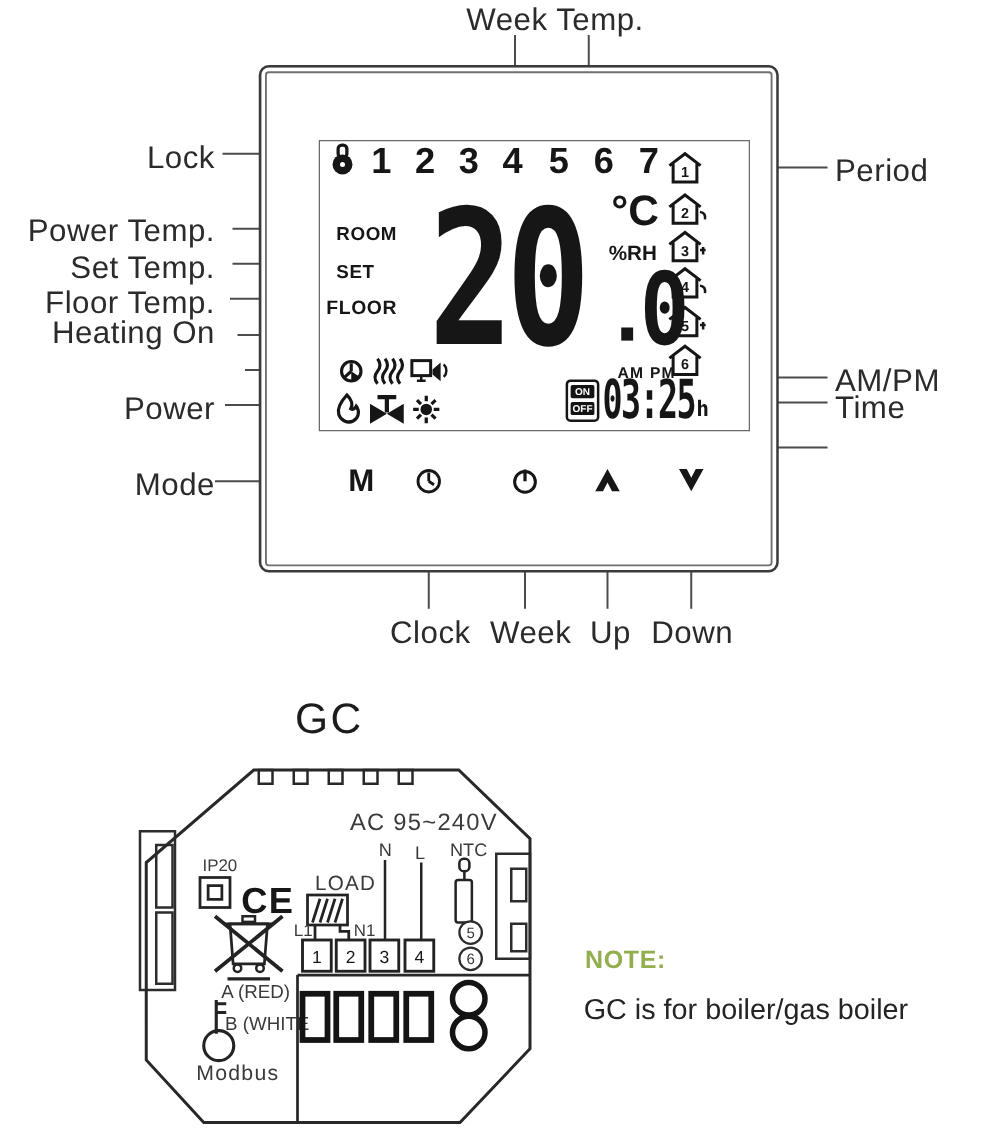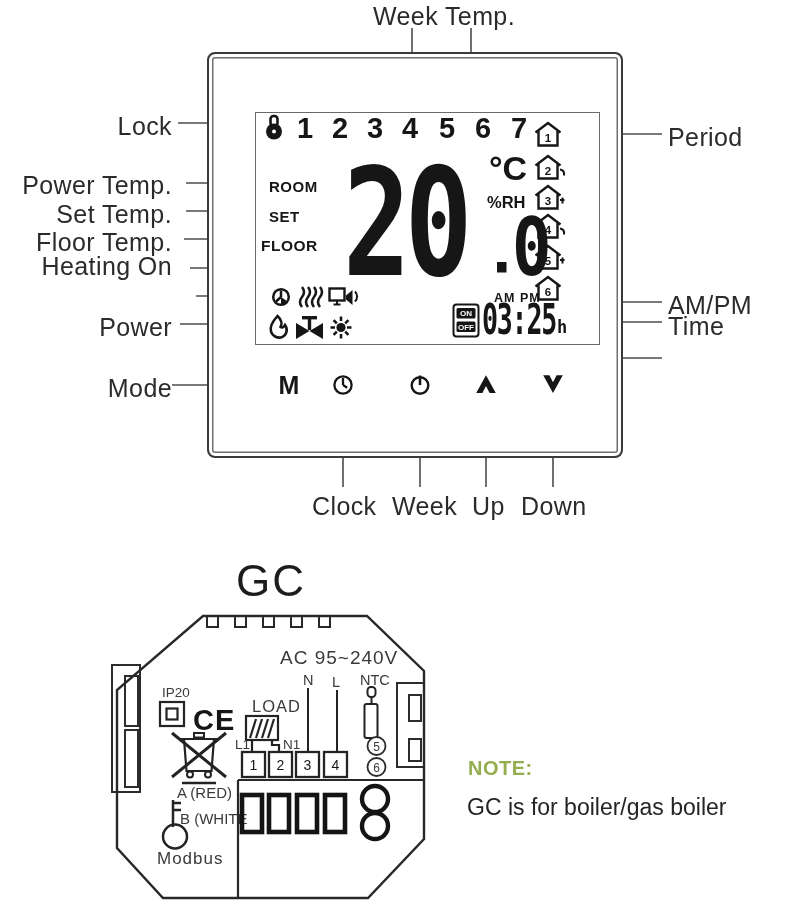--- a/index.html
+++ b/index.html
@@ -13,21 +13,21 @@
          border:2px solid #3a3a3a;border-radius:8px;
          box-shadow:inset 0 0 0 3px #ffffff, inset 0 0 0 4.5px #6f6f6f;background:#fff;}
   .lcd{position:absolute;left:255px;top:112px;width:345px;height:233px;
        border:1.5px solid #6a6a6a;background:#fff;box-sizing:border-box;}
   svg text{font-family:"Liberation Sans",sans-serif;fill:#161616;}
   svg text.seg{font-family:"DejaVu Sans Mono",monospace;font-weight:bold;}
   svg text.b{font-weight:bold;}
   svg text.gray{fill:#3a3a3a;}
   .mode-btn{position:absolute;left:276px;top:371px;width:26px;text-align:center;
             font-size:25px;font-weight:bold;color:#161616;}
-  .gc-title{position:absolute;left:236px;top:556px;font-size:44px;letter-spacing:2px;color:#1c1c1c;}
+  .gc-title{position:absolute;left:236px;top:556px;font-size:34px;letter-spacing:2px;color:#1c1c1c;}
   .note-title{position:absolute;left:468px;top:757px;font-size:20px;font-weight:bold;letter-spacing:.5px;}
   .note-body{position:absolute;left:467px;top:794px;font-size:23px;color:#242424;}
 </style>
 </head>
 <body>
 
 <div class="canvas">
 
   <svg class="abs" style="left:0;top:0" width="805" height="906" viewBox="0 0 805 906">
     <g stroke="#4c4c4c" stroke-width="1.6" fill="none">

